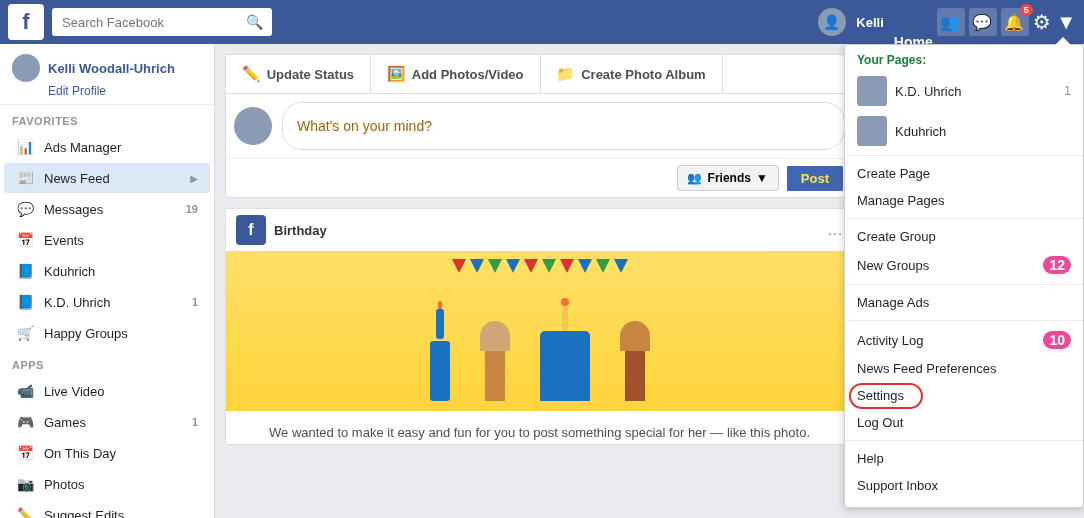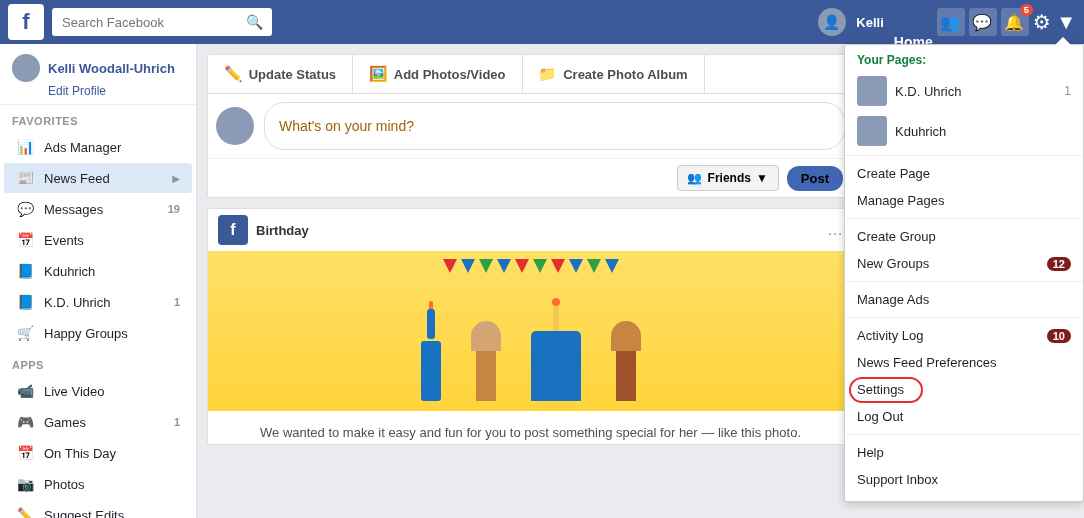--- a/index.html
+++ b/index.html
@@ -72,21 +72,21 @@
 
     
     .page-wrap {
       display: flex;
       margin-top: 44px;
       height: calc(518px - 44px);
     }
 
     
     .sidebar {
-      width: 197px;
+      width: 215px;
       background: #fff;
       border-right: 1px solid #ddd;
       overflow-y: auto;
       flex-shrink: 0;
       padding-bottom: 10px;
     }
     .sidebar-user {
       display: flex; flex-direction: column;
       padding: 10px 12px 6px;
       border-bottom: 1px solid #eee;
@@ -172,22 +172,22 @@
       display: flex; align-items: center; justify-content: flex-end;
       padding: 6px 10px; border-top: 1px solid #f0f0f0; gap: 8px;
     }
     .friends-btn {
       display: flex; align-items: center; gap: 5px;
       background: #f2f3f5; border: 1px solid #ccc;
       border-radius: 3px; padding: 5px 10px;
       font-size: 12px; font-weight: bold; cursor: pointer;
     }
     .post-btn {
-      background: #4267b2; color: #000000;
-      border: none; border-radius: 12px;
+      background: #4267b2; color: #fde047;
+      border: none; border-radius: 1px;
       padding: 5px 14px; font-size: 13px; font-weight: bold;
       cursor: pointer;
     }
 
     
     .birthday-card {
       background: #fff;
       border: 1px solid #ddd;
       border-radius: 3px;
       overflow: hidden;
@@ -338,22 +338,22 @@
     }
     .dropdown-page-name { font-size: 13px; color: #1d2129; flex: 1; }
     .dropdown-page-count { font-size: 12px; color: #90949c; }
     .dropdown-divider { border: none; border-top: 1px solid #eee; margin: 4px 0; }
     .dropdown-item {
       display: flex; align-items: center; justify-content: space-between;
       padding: 6px 12px; font-size: 13px; color: #1d2129;
       cursor: pointer;
     }
     .dropdown-item-badge {
-      background: #7f1d1d; color: #fff;
-      font-size: 11px; font-weight: bold;
+      background: #ec4899; color: #fff;
+      font-size: 14px; font-weight: bold;
       border-radius: 9px; padding: 1px 6px;
     }
     .dropdown-item.settings-circle {
       position: relative;
     }
   </style>
 </head>
 <body>
 
 <div class="topnav">

